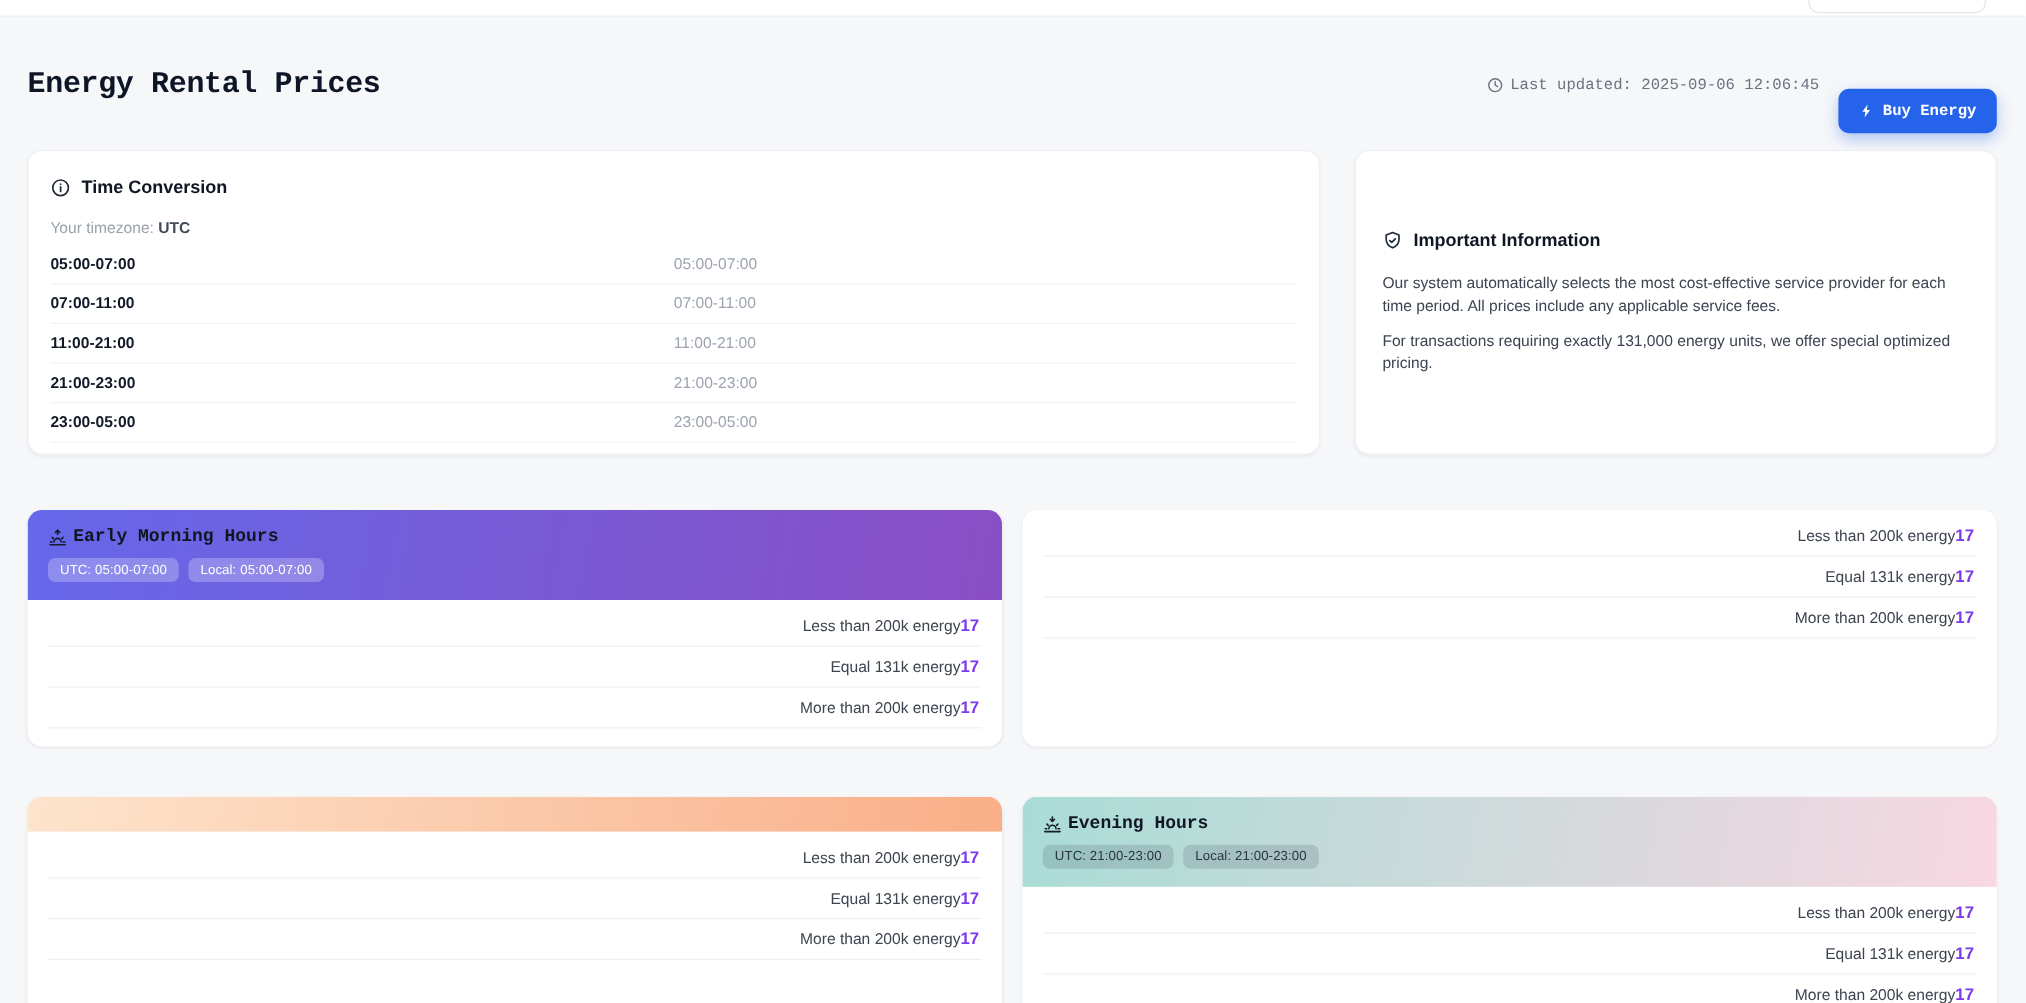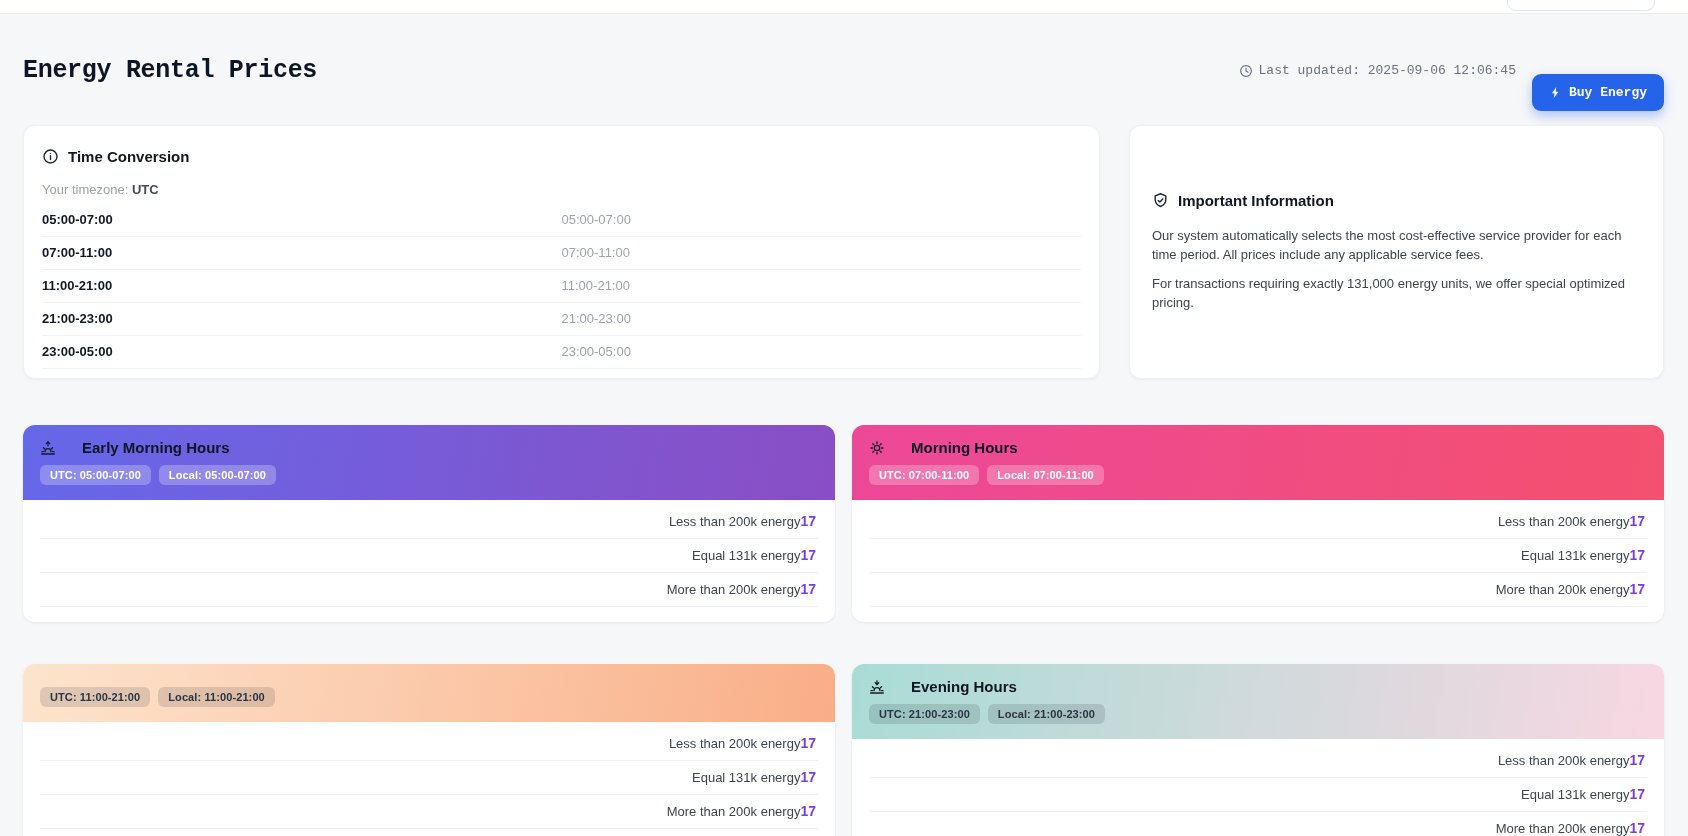--- a/index.html
+++ b/index.html
@@ -66,26 +66,26 @@
   .info-para + .info-para { margin-top:9px; }
   
   .price-grid { display:grid; grid-template-columns:1fr 1fr; gap:17px; }
   .grid-top { margin-top:46px; }
   .grid-bottom { margin-top:42px; }
   .price-card {
     border-radius:12px; overflow:hidden; background:#fff;
     box-shadow:0 1px 3px rgba(16,24,40,.07);
   }
   .pc-header { padding:14px 17px 15px; }
-  .pc-title-row { display:flex; align-items:center; gap:26px; }
+  .pc-title-row { display:flex; align-items:center; gap:5px;font-family:Liberation Mono, monospace; }
   .pc-icon { width:16px; height:16px; color:#141c2b; flex:none; }
   .pc-title { font-size:15px; font-weight:700; color:#101623; }
   .pc-badges { display:flex; gap:8px; margin-top:9px; }
   .pc-badge {
-    font-size:11px; font-weight:700; padding:4px 10px; border-radius:6px;
+    font-size:11px; font-weight:400; padding:4px 10px; border-radius:6px;
     letter-spacing:.1px;
   }
   .badge-light { background:rgba(255,255,255,.25); color:#ffffff; }
   .badge-dark  { background:rgba(15,23,42,.13); color:#2a3442; }
   .pc-body { padding:5px 17px 15px; }
   .pc-row {
     display:flex; justify-content:flex-end; align-items:center;
     padding:8px 2px 9px 0; border-bottom:1px solid #eef0f3;
   }
   .pc-label { font-size:13px; color:#3d4450; }
@@ -230,55 +230,39 @@
             <span class="pc-label">Equal 131k energy</span>
             <span class="pc-price">17</span>
           </div>
           <div class="pc-row">
             <span class="pc-label">More than 200k energy</span>
             <span class="pc-price">17</span>
           </div>
         </div>
   </section>
       <section class="price-card">
-    <div class="pc-header" style="background: linear-gradient(100deg, rgb(236, 72, 153), rgb(244, 80, 110));">
-      <div class="pc-title-row">
-        <svg class="pc-icon">
-              <use href="#sun-icon"></use>
-            </svg>
-        <h3 class="pc-title">Morning Hours</h3>
-      </div>
-      <div class="pc-badges">
-        <span class="pc-badge badge-light">UTC: 07:00-11:00</span>
-        <span class="pc-badge badge-light">Local: 07:00-11:00</span>
-      </div>
-    </div>
     <div class="pc-body">
           <div class="pc-row">
             <span class="pc-label">Less than 200k energy</span>
             <span class="pc-price">17</span>
           </div>
           <div class="pc-row">
             <span class="pc-label">Equal 131k energy</span>
             <span class="pc-price">17</span>
           </div>
           <div class="pc-row">
             <span class="pc-label">More than 200k energy</span>
             <span class="pc-price">17</span>
           </div>
         </div>
   </section>
     </div>
   <div class="price-grid grid-bottom">
       <section class="price-card">
     <div class="pc-header" style="background: linear-gradient(100deg, rgb(253, 228, 205), rgb(249, 174, 135));">
-      <div class="pc-badges">
-        <span class="pc-badge badge-dark">UTC: 11:00-21:00</span>
-        <span class="pc-badge badge-dark">Local: 11:00-21:00</span>
-      </div>
     </div>
     <div class="pc-body">
           <div class="pc-row">
             <span class="pc-label">Less than 200k energy</span>
             <span class="pc-price">17</span>
           </div>
           <div class="pc-row">
             <span class="pc-label">Equal 131k energy</span>
             <span class="pc-price">17</span>
           </div>

